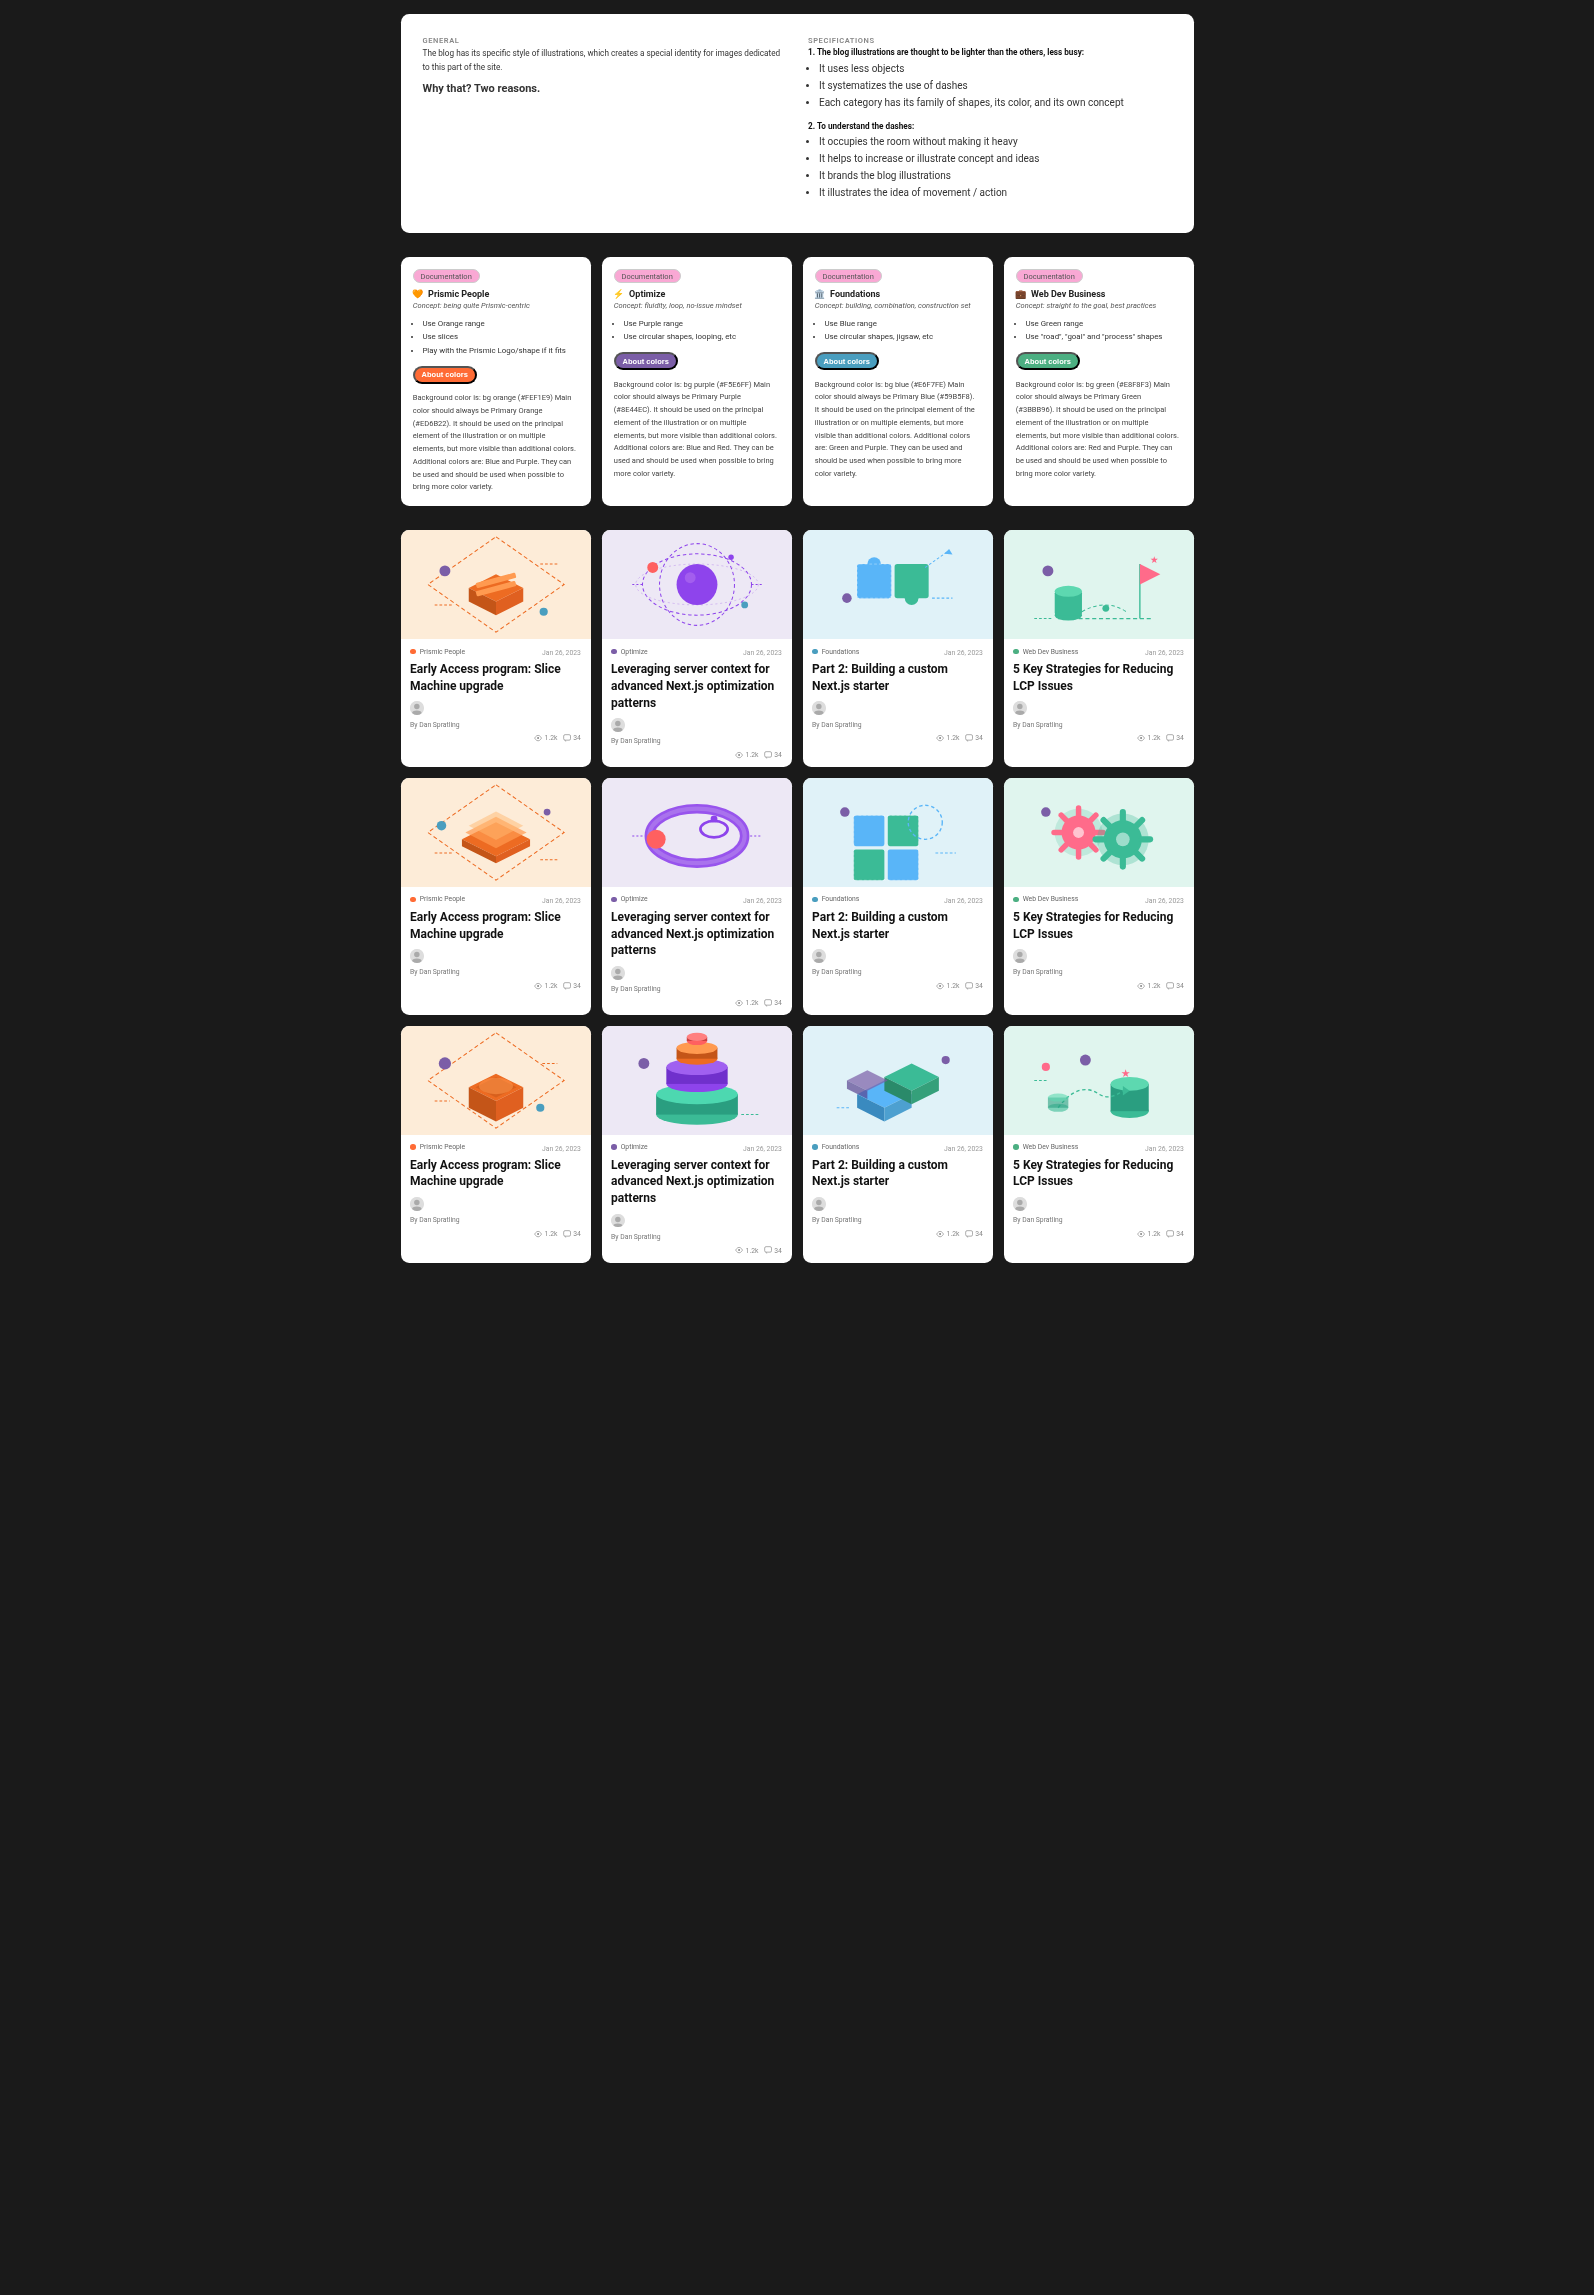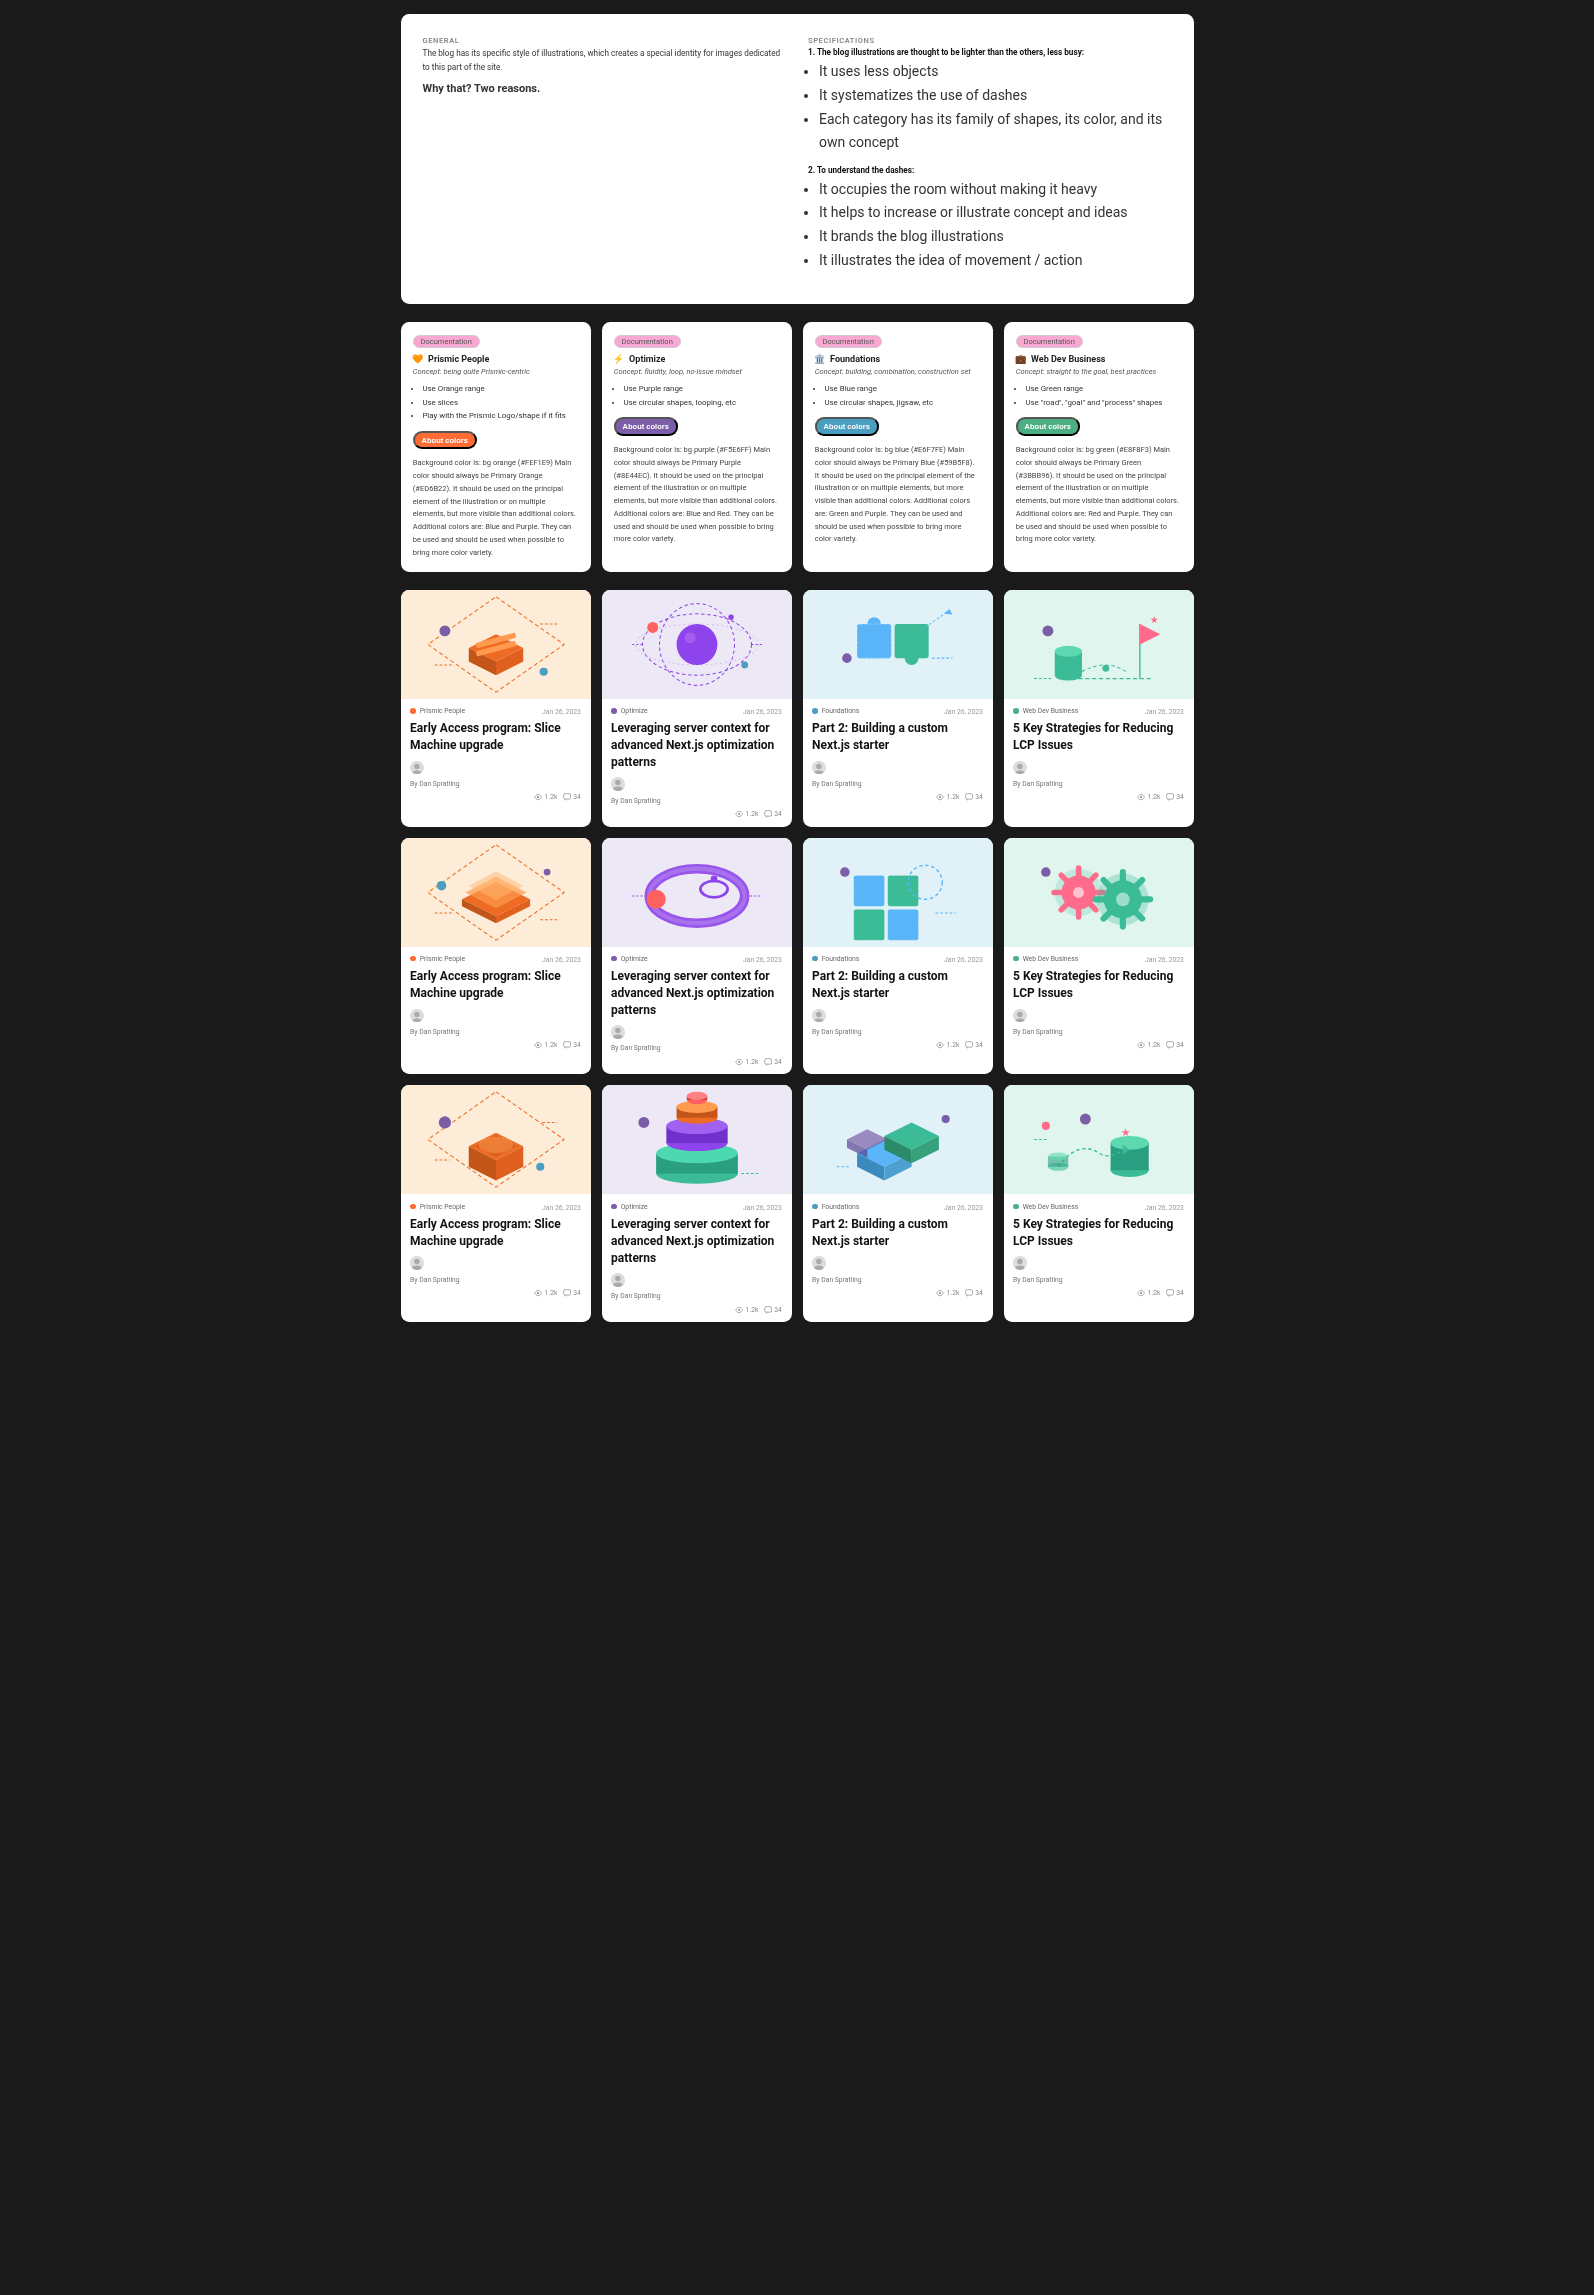--- a/index.html
+++ b/index.html
@@ -9,21 +9,21 @@
       font-size: 9px;
       color: #222;
       padding: 13.7px;
     }
 
     .page-wrapper {
       max-width: 793px;
       margin: 0 auto;
       display: flex;
       flex-direction: column;
-      gap: 18px;
+      gap: 24px;
     }
 
     
     .doc-tag {
       display: inline-block;
       border: 0.7px solid #ccc;
       border-radius: 13.7px;
       padding: 1.4px 6.8px;
       font-size: 7.5px;
       color: #555;
@@ -56,21 +56,21 @@
 
     .main-card ol {
       padding-left: 12.3px;
       font-size: 8.2px;
       color: #333;
       line-height: 1.7;
     }
 
     .main-card ul {
       padding-left: 11px;
-      font-size: 14px;
+      font-size: 10px;
       color: #333;
       line-height: 1.7;
       margin-bottom: 6.8px;
     }
 
     .specs-col .spec-item {
       margin-bottom: 9.6px;
     }
 
     .specs-col .spec-item .spec-title {

